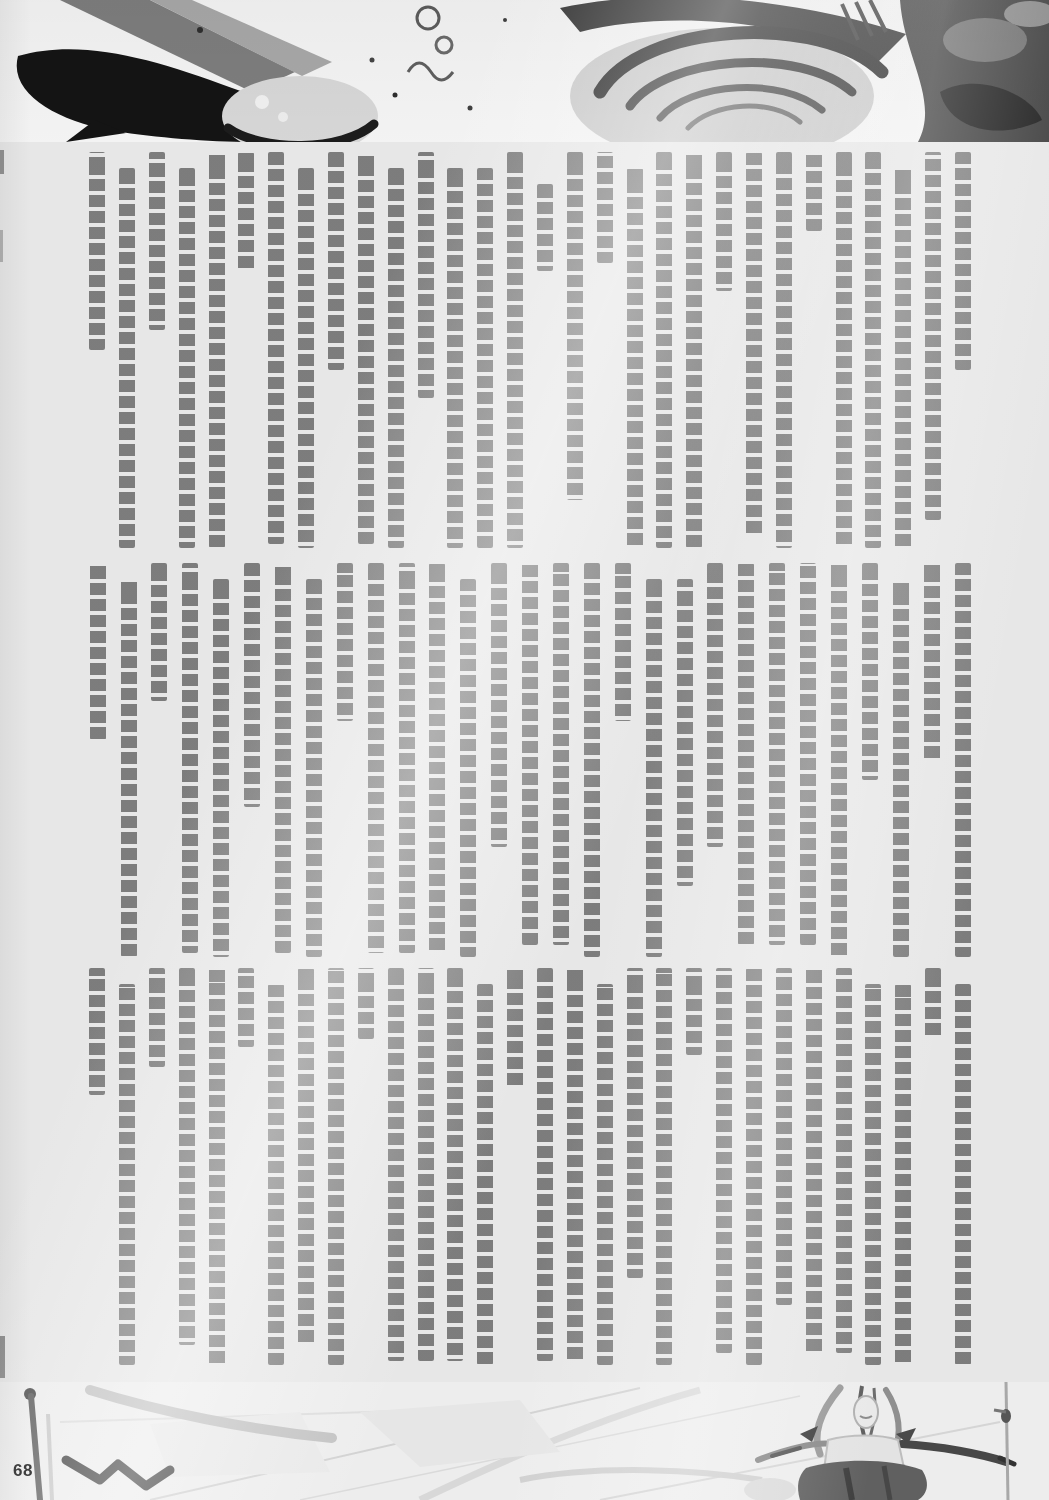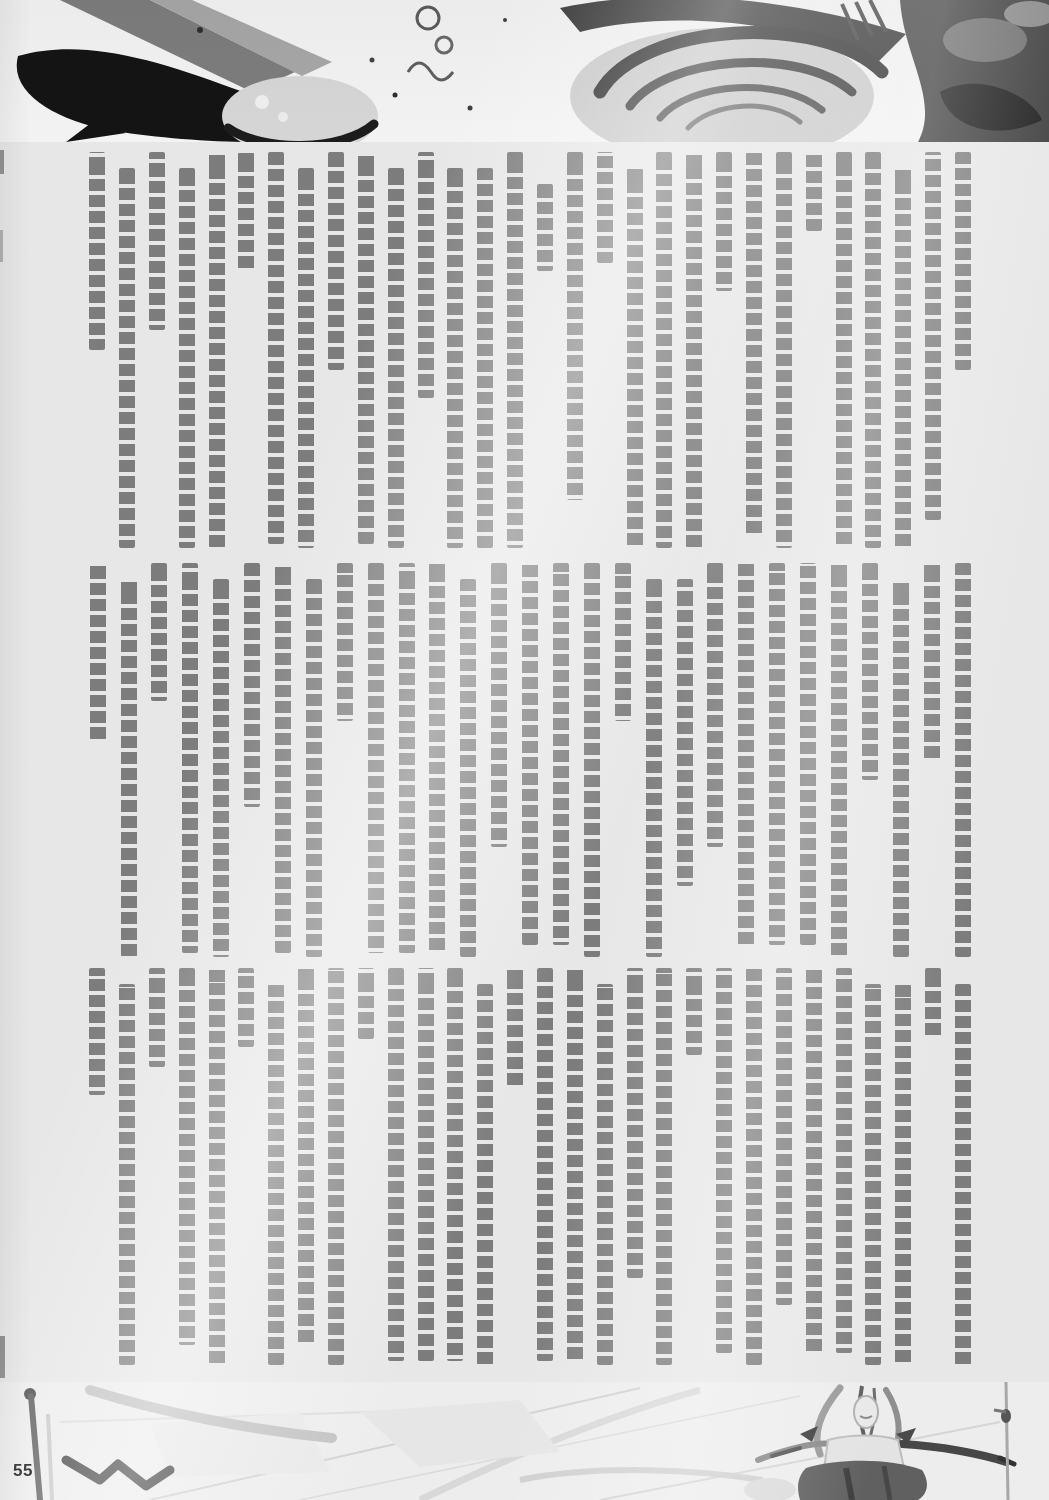--- a/index.html
+++ b/index.html
@@ -420,19 +420,19 @@
       <path d="M846,86 L852,118" stroke="#3e3e3e" stroke-width="6"></path>
       <path d="M884,84 L890,118" stroke="#474747" stroke-width="5"></path>
       <ellipse cx="770" cy="108" rx="26" ry="12" fill="#dcdcdc"></ellipse>
 
       <path d="M1006,0 L1008,118" stroke="#a8a8a8" stroke-width="3"></path>
       <ellipse cx="1006" cy="34" rx="5" ry="7" fill="#565656"></ellipse>
       <path d="M994,28 L1006,30" stroke="#767676" stroke-width="3"></path>
     </svg>
   </div>
 
-  <div class="page-number">55</div>
+  <div class="page-number">68</div>
 
   <div class="edge-mark em1"></div>
   <div class="edge-mark em2"></div>
   <div class="edge-mark em3"></div>
   <div class="sheen"></div>
 </div>
 
 </body></html>

